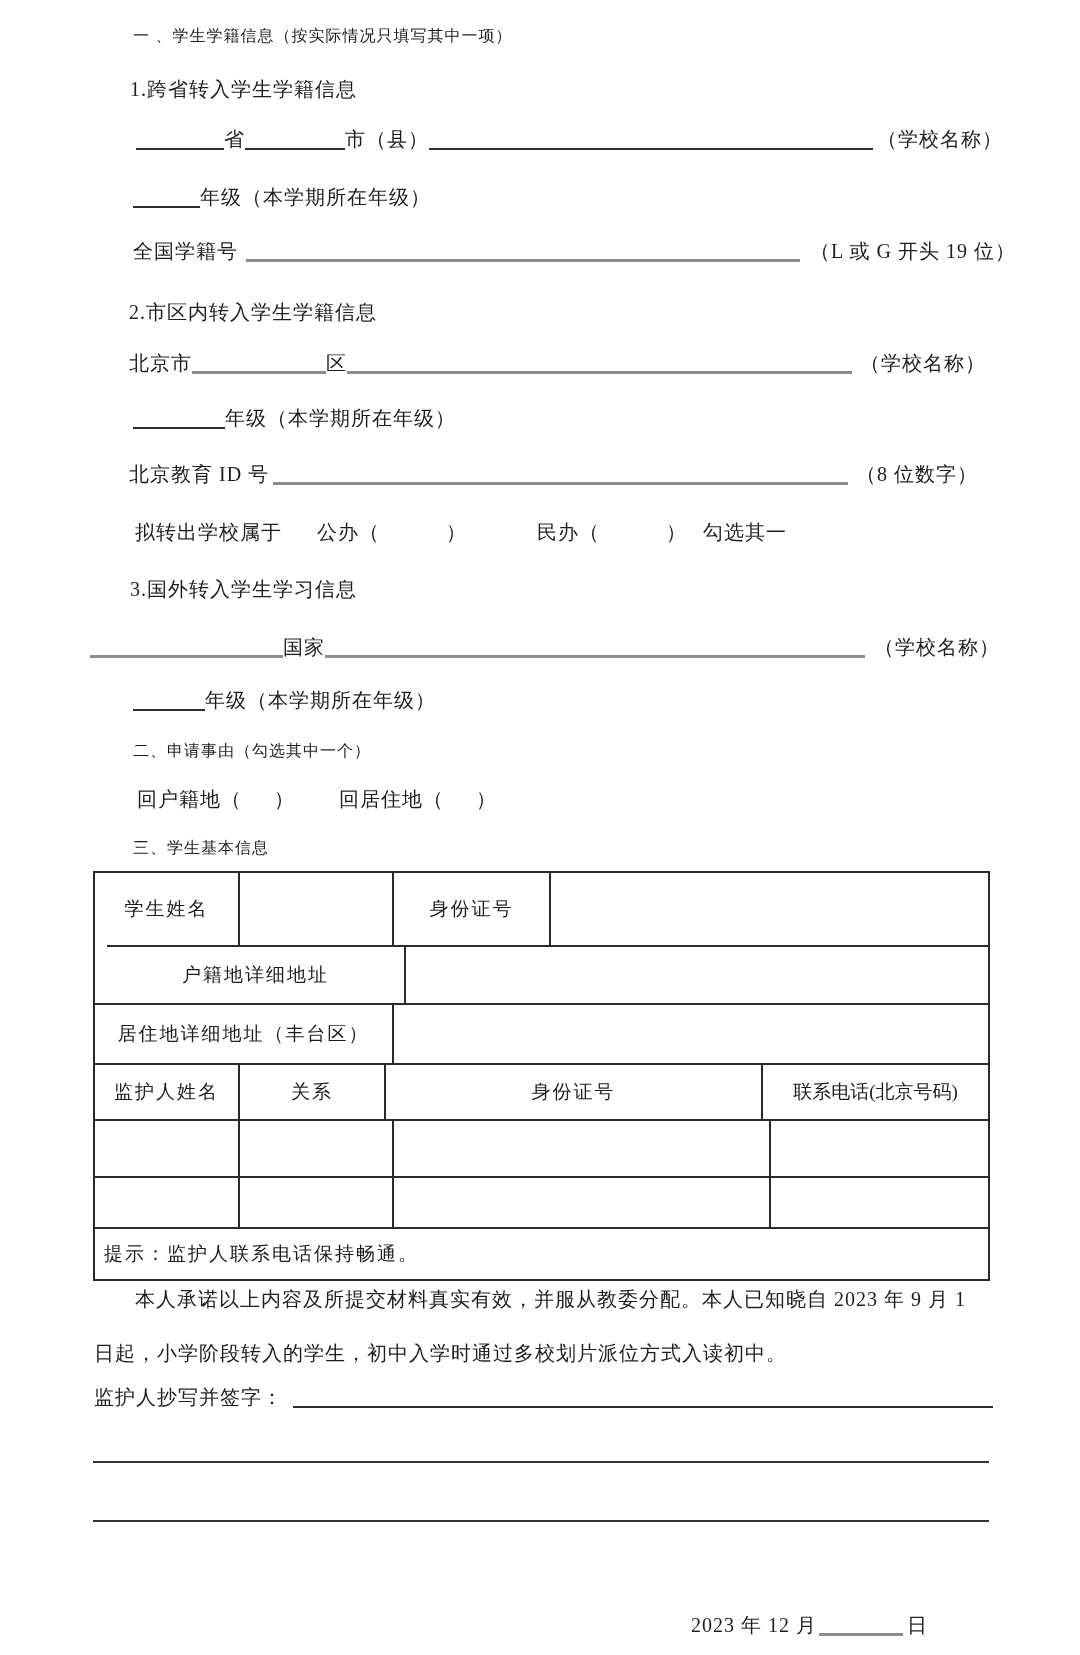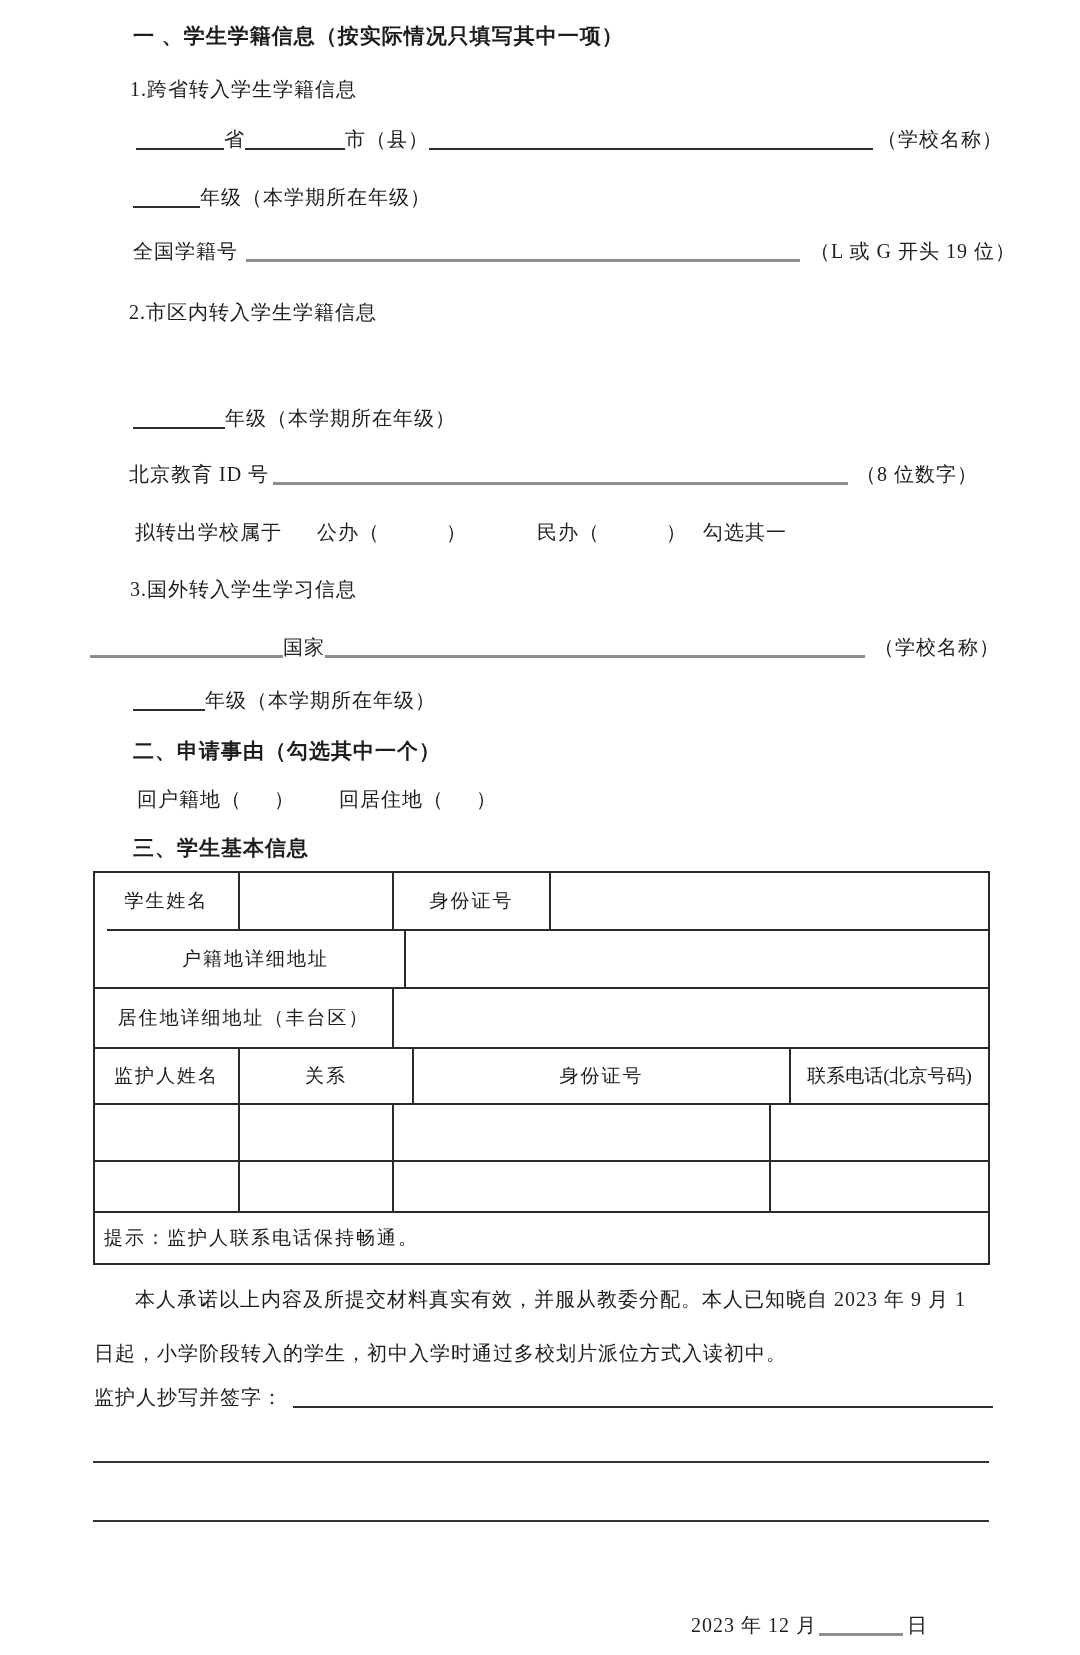--- a/index.html
+++ b/index.html
@@ -5,21 +5,21 @@
   html,body { margin:0; padding:0; background:#e8e8e8; }
   .page {
     position:relative; width:1080px; height:1655px; margin:0 auto;
     background:#ffffff; overflow:hidden;
     font-family:"Liberation Serif","DejaVu Serif",serif;
     color:#1d1d1d;
   }
   .fline { position:absolute; white-space:nowrap; font-size:20px; line-height:27px; letter-spacing:1px; }
   .heading {
     font-family:"Liberation Sans","DejaVu Sans",sans-serif;
-    font-weight:700; font-size:21px; letter-spacing:1px;
+    font-weight:400; font-size:16px; letter-spacing:1px;
   }
   .bl { display:inline-block; height:20px; border-bottom:2px solid #2e2e2e; vertical-align:-4px; }
   .bl.gr { border-bottom:3px solid #8d8d8d; }
   .sp { display:inline-block; height:1px; }
   
   .tbl { position:absolute; left:93px; top:871px; width:897px; border:2px solid #2b2b2b; box-sizing:border-box; }
   .trow { display:flex; box-sizing:border-box; }
   .trow.bt { border-top:2px solid #2b2b2b; }
   .tc {
     box-sizing:border-box; display:flex; align-items:center; justify-content:center;
@@ -46,20 +46,23 @@
   <div class="fline" style="left:133px; top:184px;">
     <span class="bl" style="width:67px;"></span><span>年级（本学期所在年级）</span>
   </div>
 
   <div class="fline" style="left:133px; top:238px;">
     <span>全国学籍号</span><span class="bl gr" style="width:554px; margin-left:8px;"></span><span style="margin-left:10px;">（L 或 G 开头 19 位）</span>
   </div>
 
   <div class="fline" style="left:129px; top:299px;">2.市区内转入学生学籍信息</div>
 
+  <div class="fline" style="left:129px; top:350px;">
+    <span>北京市</span><span class="bl gr" style="width:134px;"></span><span>区</span><span class="bl gr" style="width:505px;"></span><span style="margin-left:8px;">（学校名称）</span>
+  </div>
 
   <div class="fline" style="left:133px; top:405px;">
     <span class="bl" style="width:92px;"></span><span>年级（本学期所在年级）</span>
   </div>
 
   <div class="fline" style="left:129px; top:461px;">
     <span>北京教育 ID 号</span><span class="bl gr" style="width:575px; margin-left:4px;"></span><span style="margin-left:8px;">（8 位数字）</span>
   </div>
 
   <div class="fline" style="left:135px; top:519px;">
@@ -78,37 +81,37 @@
 
   <div class="fline heading" style="left:133px; top:737px;">二、申请事由（勾选其中一个）</div>
 
   <div class="fline" style="left:137px; top:786px;">
     <span>回户籍地（</span><span class="sp" style="width:32px;"></span><span>）</span><span style="margin-left:44px;">回居住地（</span><span class="sp" style="width:32px;"></span><span>）</span>
   </div>
 
   <div class="fline heading" style="left:133px; top:834px;">三、学生基本信息</div>
 
   <div class="tbl">
-    <div class="trow" style="height:56px;border-radius:25px;">
+    <div class="trow" style="height:72px;border-radius:25px;">
       <div class="tc" style="width:143px;">学生姓名</div>
       <div class="tc blc" style="width:154px;"></div>
       <div class="tc blc" style="width:157px;">身份证号</div>
       <div class="tc blc" style="flex:1;"></div>
     </div>
     <div class="trow bt" style="height:58px;margin-left:12px;">
       <div class="tc" style="width:297px;">户籍地详细地址</div>
       <div class="tc blc" style="flex:1;"></div>
     </div>
     <div class="trow bt" style="height:60px;">
       <div class="tc" style="width:297px;">居住地详细地址（丰台区）</div>
       <div class="tc blc" style="flex:1;"></div>
     </div>
     <div class="trow bt" style="height:56px;">
       <div class="tc" style="width:143px;">监护人姓名</div>
-      <div class="tc blc" style="width:174px;">关系</div>
+      <div class="tc blc" style="width:146px;">关系</div>
       <div class="tc blc" style="width:377px;">身份证号</div>
       <div class="tc blc tight" style="flex:1;">联系电话(北京号码)</div>
     </div>
     <div class="trow bt" style="height:57px;">
       <div class="tc" style="width:143px;"></div>
       <div class="tc blc" style="width:154px;"></div>
       <div class="tc blc" style="width:377px;"></div>
       <div class="tc blc" style="flex:1;"></div>
     </div>
     <div class="trow bt" style="height:51px;">

